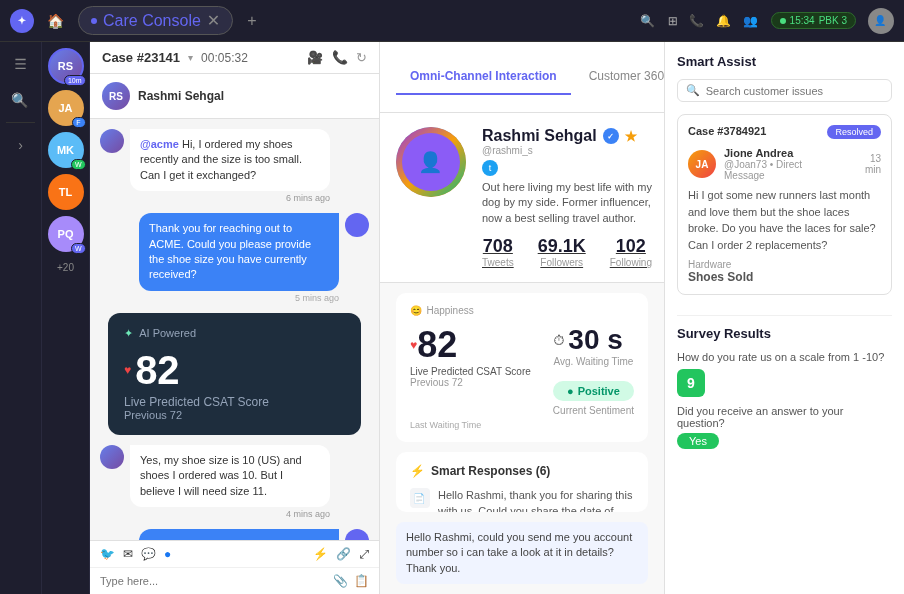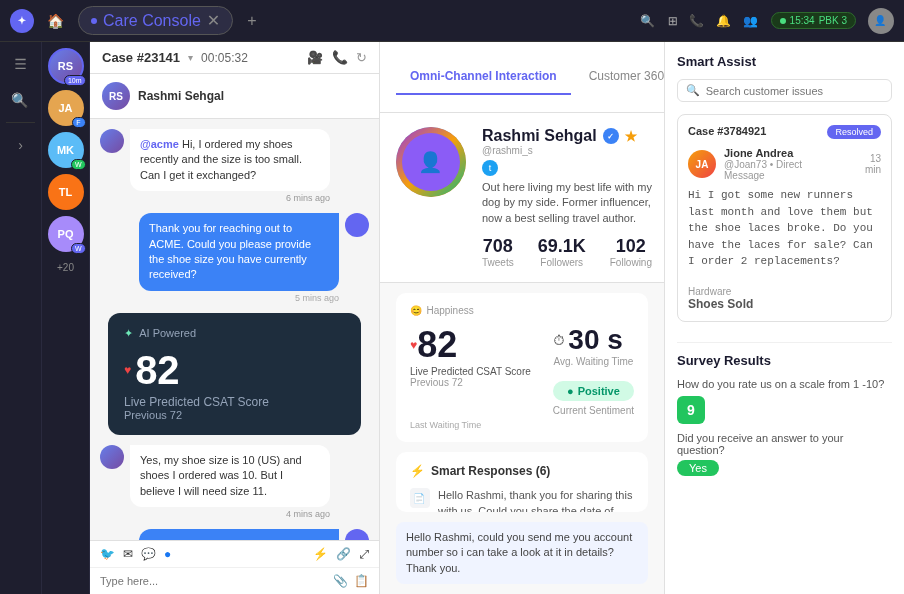--- a/index.html
+++ b/index.html
@@ -290,21 +290,21 @@
       display: flex; align-items: center; gap: 6px;
     }
     .profile-verified {
       background: #3b82f6; color: white;
       border-radius: 50%; width: 16px; height: 16px;
       display: flex; align-items: center; justify-content: center;
       font-size: 8px;
     }
     .profile-handle { color: #999; font-size: 10px; margin-bottom: 4px; }
     .profile-bio { font-size: 11px; color: #555; line-height: 1.4; }
-    .stats-row { display: flex; gap: 24px; margin-top: 10px; }
+    .stats-row { display: flex; gap: 24px; margin-top: 10px; text-decoration: underline; }
     .stat { text-align: center; }
     .stat-value { font-size: 18px; font-weight: 700; color: #1a1a2e; }
     .stat-label { font-size: 10px; color: #999; }
 
     
     .metrics-row {
       display: flex;
       gap: 12px;
       padding: 10px 16px;
     }
@@ -401,21 +401,21 @@
     .case-id { font-size: 11px; font-weight: 600; color: #333; }
     .case-resolved-badge {
       background: #6366f1; color: white; font-size: 9px;
       border-radius: 10px; padding: 2px 8px;
     }
     .case-user-row { display: flex; gap: 8px; align-items: center; margin-bottom: 6px; }
     .case-user-avatar { width: 28px; height: 28px; border-radius: 50%; background: #e5e7eb; flex-shrink: 0; }
     .case-user-name { font-size: 11px; font-weight: 600; }
     .case-user-sub { font-size: 10px; color: #999; }
     .case-time { font-size: 10px; color: #999; text-align: right; }
-    .case-body { font-size: 11px; color: #555; line-height: 1.5; margin-bottom: 16px; font-family: Liberation Mono, monospace; }
+    .case-body { font-size: 11px; color: #555; line-height: 1.5; margin-bottom: 6px; }
     .case-tag { font-size: 10px; color: #999; margin-top: 4px; }
     .case-tag-val { font-size: 12px; color: #555; font-weight: 600; }
     .divider { height: 1px; background: #f0f0f0; margin: 10px 0; }
     .survey-section { }
     .survey-q { font-size: 11px; color: #555; margin-bottom: 6px; }
     .survey-score {
       background: #22c55e; color: white; font-size: 14px; font-weight: 700;
       width: 28px; height: 28px; border-radius: 6px;
       display: flex; align-items: center; justify-content: center; margin-bottom: 8px;
     }

